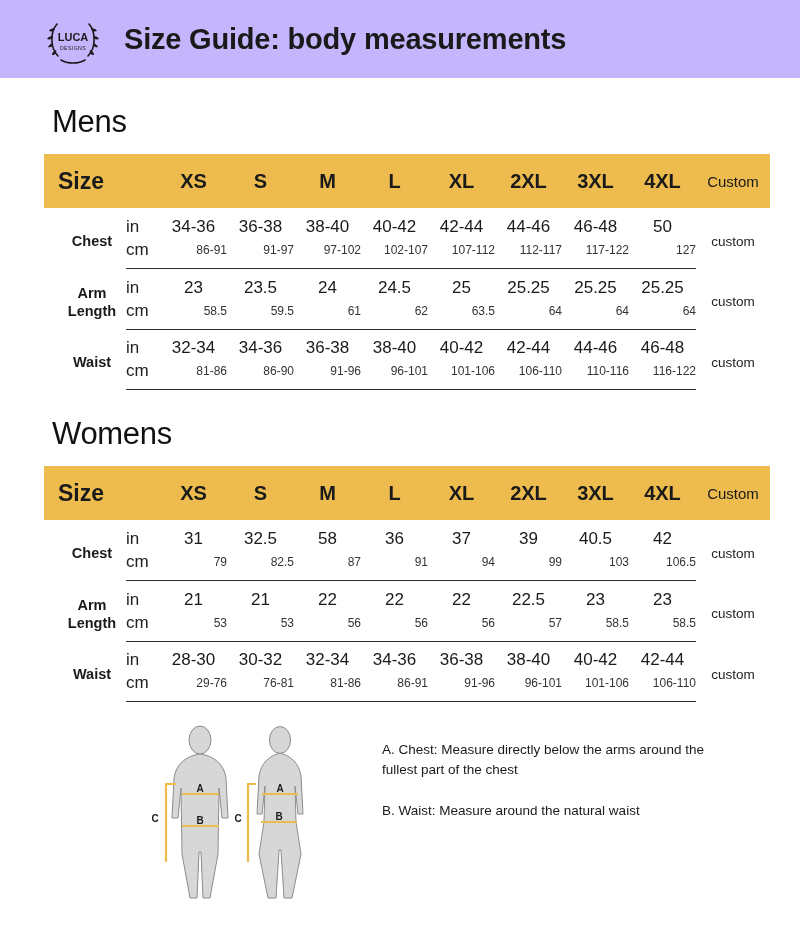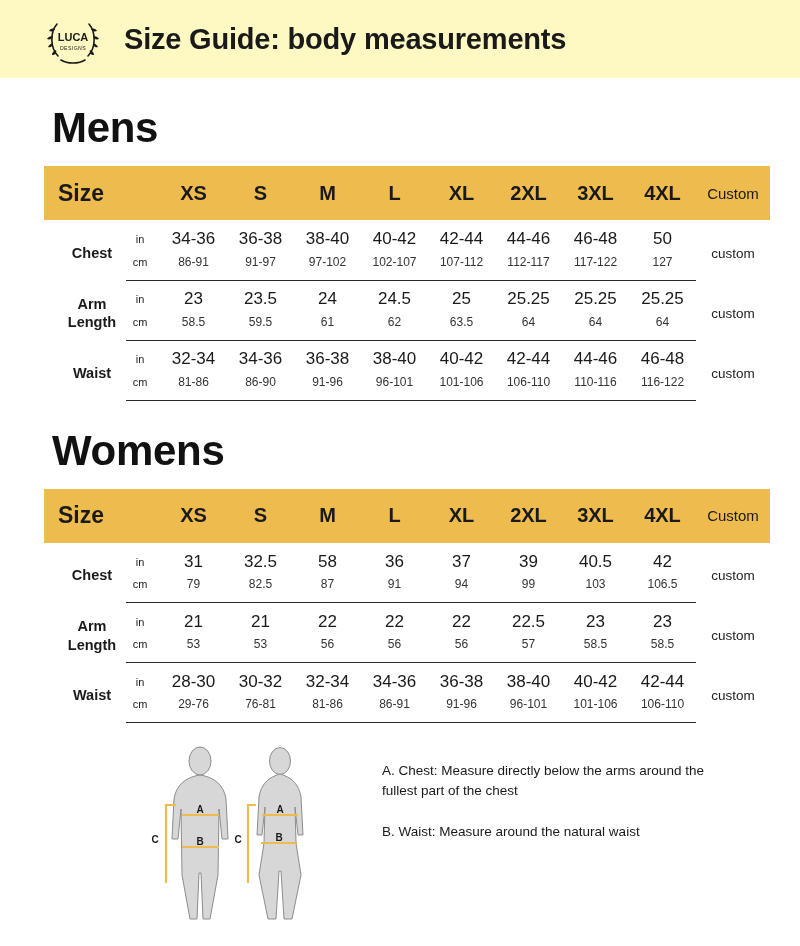--- a/index.html
+++ b/index.html
@@ -12,21 +12,21 @@
   }
   .page {
     width: 800px; height: 946px;
     position: relative;
     overflow: hidden;
     background: #ffffff;
   }
 
   
   .header {
-    background: #fef9c3;
+    background: #c4b5fd;
     height: 78px;
     display: flex;
     align-items: center;
     padding: 0 0 0 44px;
   }
   .logo {
     width: 58px; height: 58px;
     position: relative;
     flex: 0 0 auto;
     margin-right: 22px;
@@ -34,22 +34,22 @@
   .logo svg { display: block; }
   .header-title {
     font-size: 29px;
     font-weight: bold;
     letter-spacing: -0.2px;
     color: #1a1a1a;
   }
 
   
   .section-title {
-    font-size: 42px;
-    font-weight: bold;
+    font-size: 31px;
+    font-weight: normal;
     color: #111;
     margin: 26px 0 14px 52px;
     letter-spacing: -0.3px;
   }
 
   
   .table-wrap { padding: 0 44px; }
   table.size-table {
     border-collapse: collapse;
     width: 712px;
@@ -82,33 +82,33 @@
 
   .row-label {
     font-size: 14.5px;
     font-weight: bold;
     text-align: center;
     padding-left: 14px !important;
     line-height: 1.25;
     color: #1a1a1a;
   }
   .unit-cell {
-    font-size: 11px;
-    text-align: center;
+    font-size: 17px;
+    text-align: left;
     padding-right: 6px !important;
     color: #222;
   }
   .val-in {
     font-size: 17px;
     text-align: center;
     color: #1a1a1a;
   }
   .val-cm {
     font-size: 12px;
-    text-align: center;
+    text-align: right;
     color: #333;
   }
   .custom-cell {
     font-size: 13.5px;
     text-align: center;
     color: #222;
   }
   tr.in-row td { height: 32px; padding-top: 6px !important; }
   tr.cm-row td { height: 28px; padding-bottom: 8px !important; }
   tr.cm-row td.bb { border-bottom: 1.5px solid #2b2b2b; }

